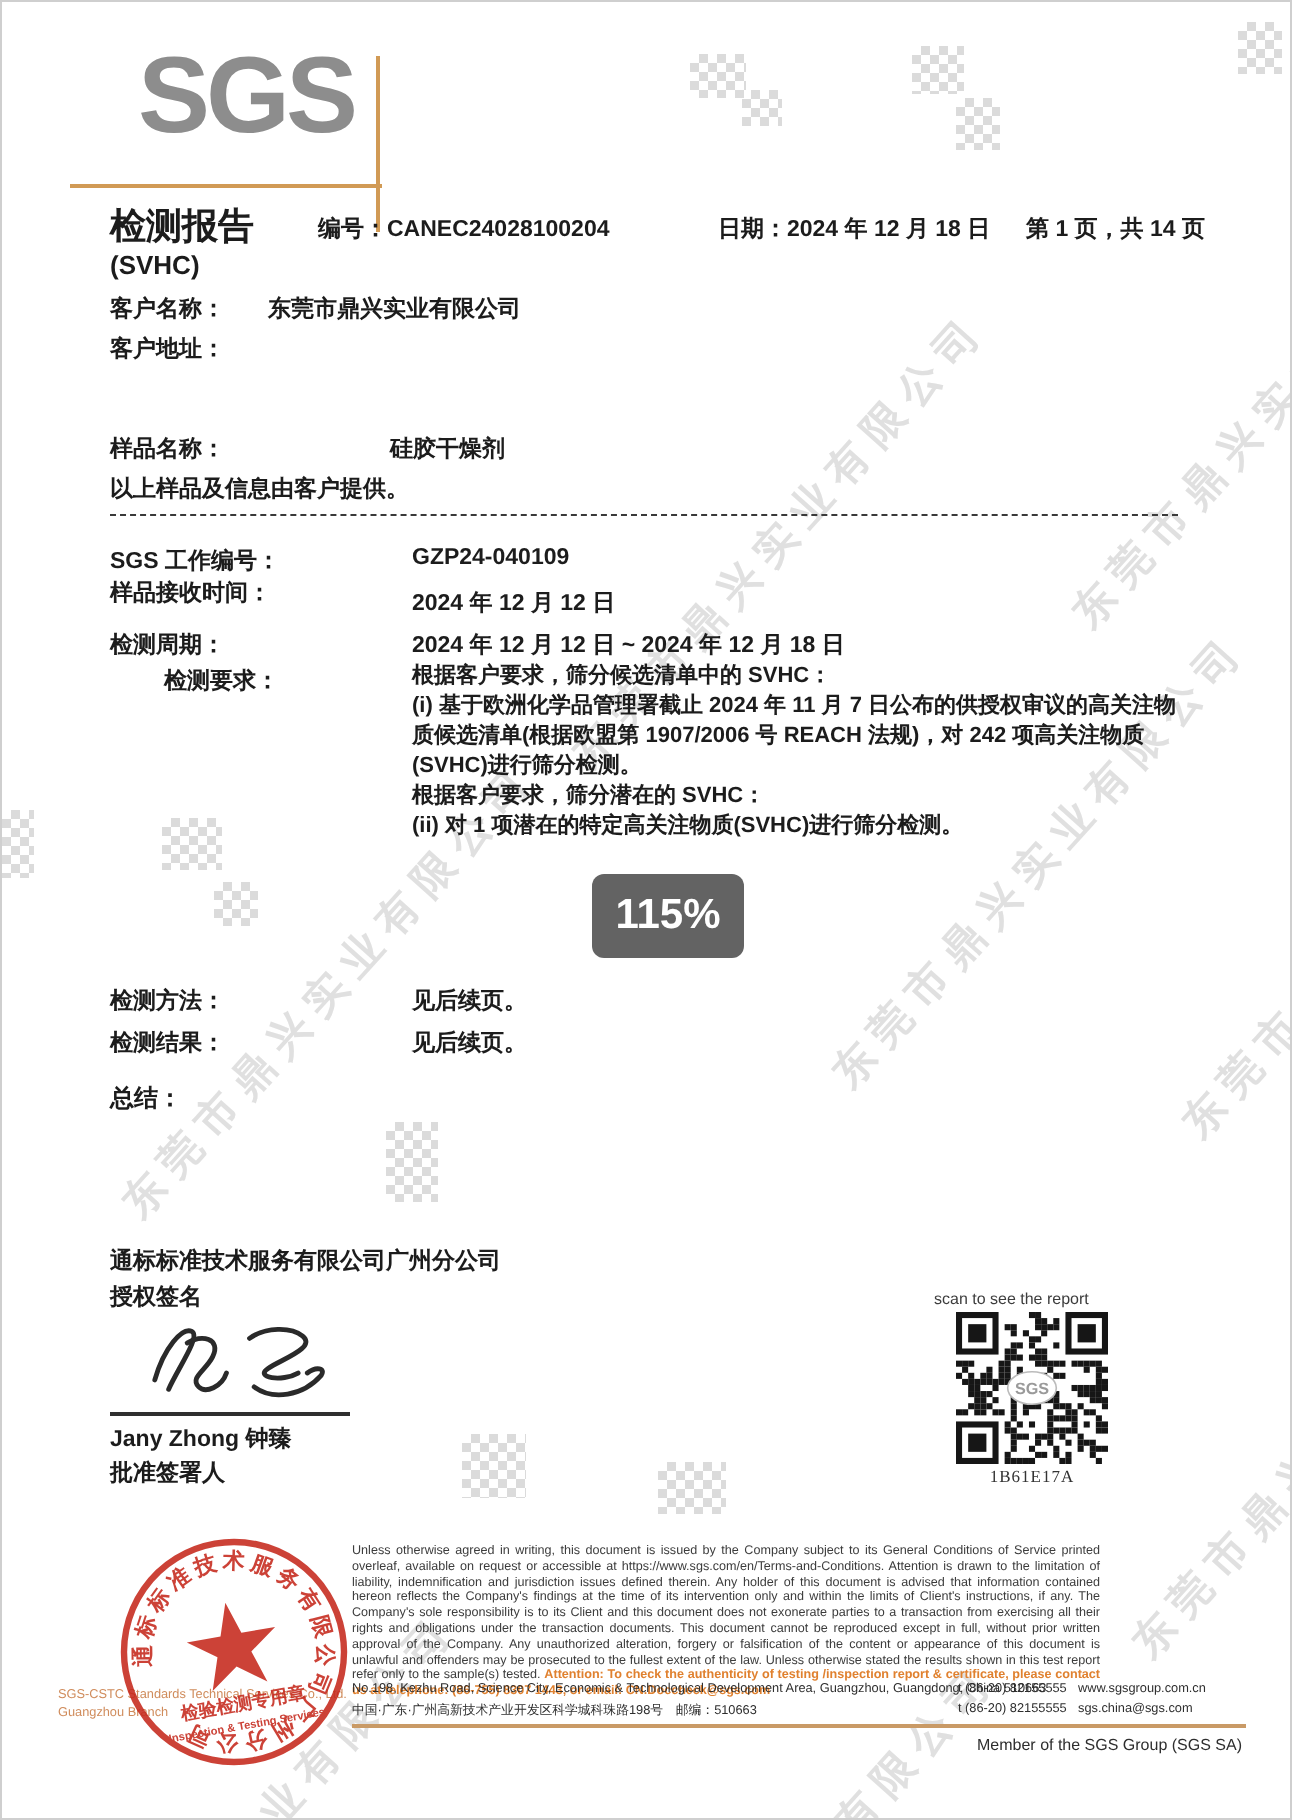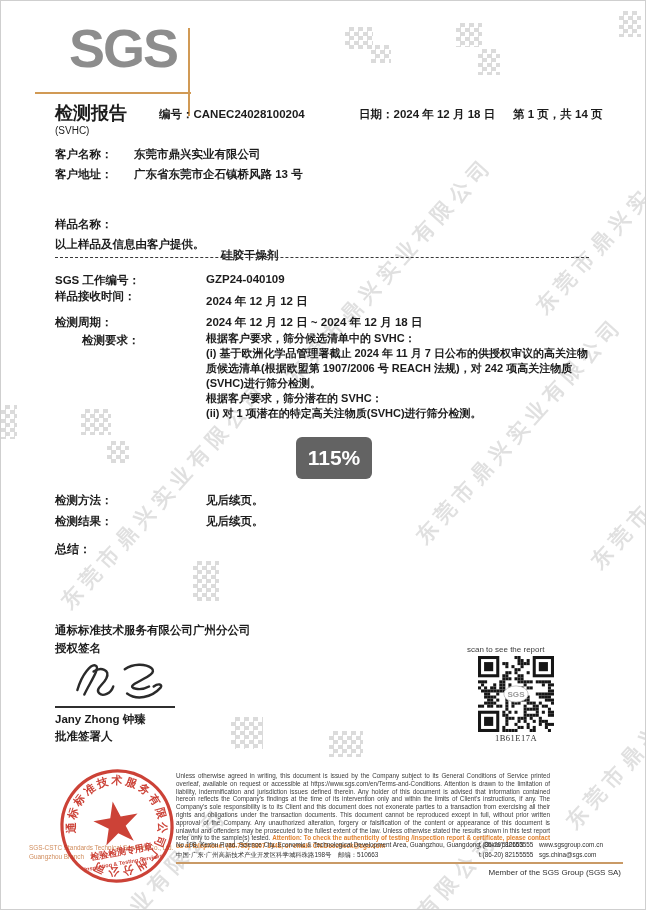--- a/index.html
+++ b/index.html
@@ -20,21 +20,21 @@
     position:absolute;z-index:1;opacity:.55;
     background:
       repeating-conic-gradient(#bdbdbd 0% 25%, transparent 0% 50%);
     background-size:9px 9px;
   }
   
   .logo-text{font-size:54px;font-weight:bold;color:#8d8d8d;letter-spacing:-2px;line-height:1;z-index:2;}
   .logo-hline{background:#d19a55;z-index:2;}
   .logo-vline{background:#d19a55;z-index:2;}
   .doc-title{font-size:18px;font-weight:bold;z-index:2;}
-  .doc-subtitle{font-size:10px;font-weight:normal;z-index:2;}
+  .doc-subtitle{font-size:13px;font-weight:bold;z-index:2;}
   .meta{font-size:11.5px;font-weight:600;z-index:2;white-space:nowrap;}
   
   .lbl{font-size:11.5px;font-weight:600;white-space:nowrap;z-index:2;}
   .val{font-size:11.5px;font-weight:600;white-space:nowrap;z-index:2;}
   .req-block{width:386px;font-size:11px;font-weight:600;line-height:15px;z-index:2;}
   .req-block p{margin:0;}
   .dashed-sep{border-top:1.5px dashed #3a3a3a;z-index:2;}
   
   .sum-table{
     display:flex;border:1.5px solid #000;z-index:2;background:transparent;
@@ -99,24 +99,23 @@
 
   <div class="abs doc-title" style="left:54px;top:100px;">检测报告</div>
   <div class="abs doc-subtitle" style="left:54px;top:124px;">(SVHC)</div>
   <div class="abs meta" style="left:158px;top:106px;"><span>编号：</span><span>CANEC24028100204</span></div>
   <div class="abs meta" style="left:358px;top:106px;"><span>日期：</span><span>2024 年 12 月 18 日</span></div>
   <div class="abs meta" style="left:512px;top:106px;">第 1 页，共 14 页</div>
 
   <div class="abs lbl" style="left:54px;top:146px;">客户名称：</div>
   <div class="abs val" style="left:133px;top:146px;">东莞市鼎兴实业有限公司</div>
   <div class="abs lbl" style="left:54px;top:166px;">客户地址：</div>
-  <div class="abs val" style="left:133px;top:166px;">广东省东莞市企石镇桥风路 13 号</div>
 
   <div class="abs lbl" style="left:54px;top:216px;">样品名称：</div>
-  <div class="abs val" style="left:220px;top:216px;margin-top:31px;">硅胶干燥剂</div>
+  <div class="abs val" style="left:194px;top:216px;">硅胶干燥剂</div>
   <div class="abs val" style="left:54px;top:236px;">以上样品及信息由客户提供。</div>
   <div class="abs dashed-sep" style="left:54px;top:256px;width:534px;"></div>
 
   <div class="abs lbl" style="left:54px;top:272px;text-align:center;">SGS 工作编号：</div>
   <div class="abs val" style="left:205px;top:272px;">GZP24-040109</div>
   <div class="abs lbl" style="left:54px;top:288px;">样品接收时间：</div>
   <div class="abs val" style="left:205px;top:293px;">2024 年 12 月 12 日</div>
   <div class="abs lbl" style="left:54px;top:314px;">检测周期：</div>
   <div class="abs val" style="left:205px;top:314px;">2024 年 12 月 12 日 ~ 2024 年 12 月 18 日</div>
 

